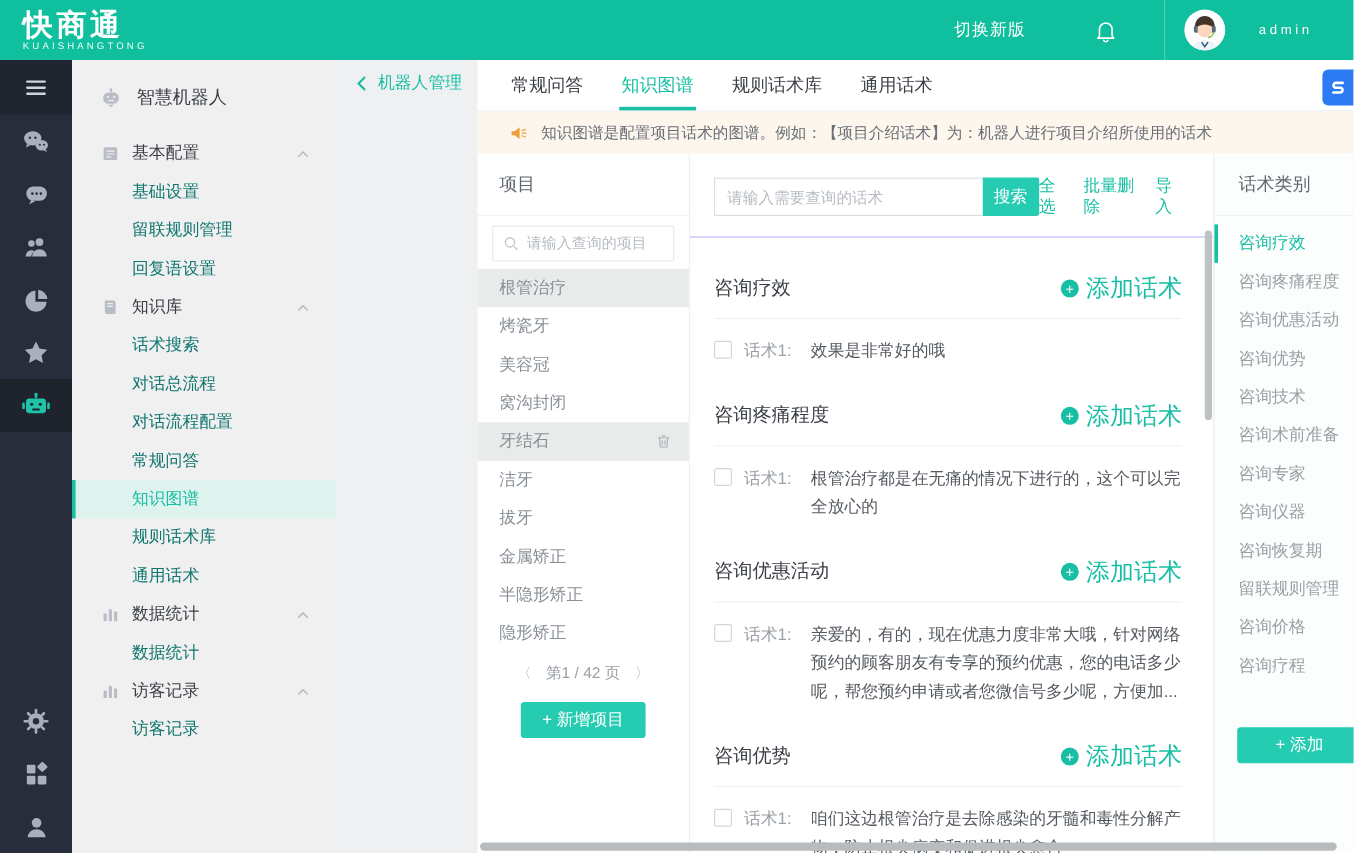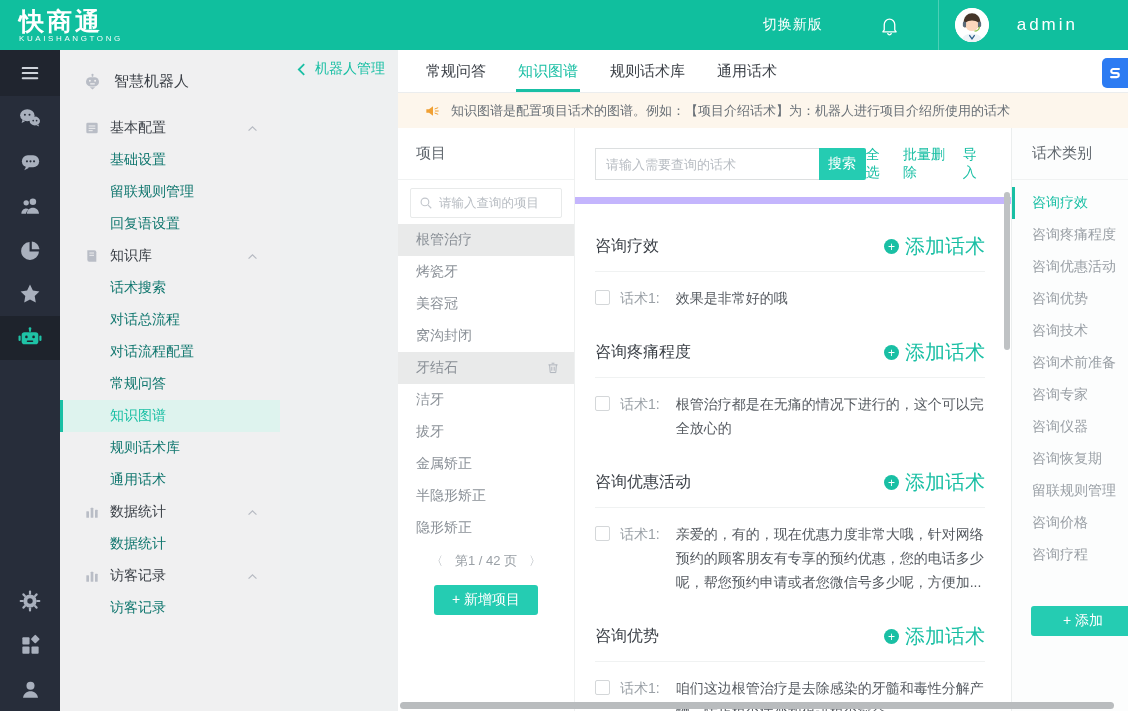--- a/index.html
+++ b/index.html
@@ -10,21 +10,21 @@
   
   .header { height:50px; background:#10bf9e; display:flex; align-items:center; flex-shrink:0; color:#fff; }
   .logo { padding-left:19px; width:221px; }
   .logo-main { font-size:25px; font-weight:bold; letter-spacing:3px; line-height:26px; }
   .logo-sub { font-size:8px; letter-spacing:2.6px; opacity:.95; }
   .header-right { margin-left:auto; display:flex; align-items:center; height:100%; }
   .switch-version { font-size:14px; letter-spacing:1px; margin-right:56px; cursor:pointer; }
   .bell { margin-right:38px; cursor:pointer; display:flex; }
   .header-divider { width:1px; height:50px; background:rgba(255,255,255,.25); }
   .avatar { width:34px; height:34px; border-radius:50%; overflow:hidden; margin:0 28px 0 16px; background:#fff; flex-shrink:0; cursor:pointer; }
-  .username { font-size:17px; letter-spacing:3px; margin-right:50px; cursor:pointer; }
+  .username { font-size:11px; letter-spacing:3px; margin-right:34px; cursor:pointer; }
 
   
   .body { flex:1; display:flex; min-height:0; }
 
   
   .iconbar { width:60px; background:#272d3a; display:flex; flex-direction:column; flex-shrink:0; }
   .burger { height:46px; background:#20252f; display:flex; align-items:center; justify-content:center; cursor:pointer; }
   .icon-cell { height:44px; display:flex; align-items:center; justify-content:center; cursor:pointer; }
   .icon-cell.active { background:#1e232c; }
   .rail-spacer { flex:1; }
@@ -60,21 +60,21 @@
   input::placeholder { color:#b8bdc3; }
   .proj-row { height:32px; display:flex; align-items:center; justify-content:space-between; padding:0 14px 0 18px; font-size:14px; color:#8a9097; cursor:pointer; }
   .proj-row.selected { background:#e9eaea; }
   .pagination { height:30px; display:flex; align-items:center; justify-content:center; gap:12px; color:#9aa0a6; font-size:13px; margin-top:2px; }
   .pg-arrow { cursor:pointer; font-size:12px; color:#aab0b6; }
   .btn { background:#25ccb2; color:#fff; border:none; border-radius:3px; font-size:14px; cursor:pointer; }
   .add-project { width:104px; height:30px; margin:9px auto 0; display:block; flex-shrink:0; }
 
   
   .scripts { flex:1; min-width:0; position:relative; overflow:hidden; padding:0 26px 0 20px; }
-  .search-area { margin:0 -26px 0 -20px; padding:18px 26px 15px 20px; border-bottom:7px solid #c4b5fd; display:flex; align-items:center; }
+  .search-area { margin:0 -26px 0 -20px; padding:18px 26px 15px 20px; border-bottom:1px solid #c4b5fd; display:flex; align-items:center; }
   .script-search { width:262px; height:32px; border:1px solid #dcdfe0; border-right:none; padding:0 10px; font-size:13px; color:#666; outline:0; }
   .search-btn { width:56px; height:32px; border-radius:0 2px 2px 0; font-size:14px; }
   .links { margin-left:auto; display:flex; gap:15px; font-size:14px; }
   .links span { color:#19bfa4; cursor:pointer; }
   .section { margin-top:29px; }
   .section:first-of-type { margin-top:20px; }
   .section-head { display:flex; align-items:center; justify-content:space-between; border-bottom:1px solid #f0f2f2; padding-bottom:11px; }
   .section-title { font-size:16px; color:#3a3f46; }
   .add-script { display:flex; align-items:center; gap:6px; color:#19bfa4; font-size:20px; cursor:pointer; }
   .plus-ico { width:15px; height:15px; border-radius:50%; background:#19bfa4; color:#fff; display:inline-flex; align-items:center; justify-content:center; font-size:12px; line-height:1; }

